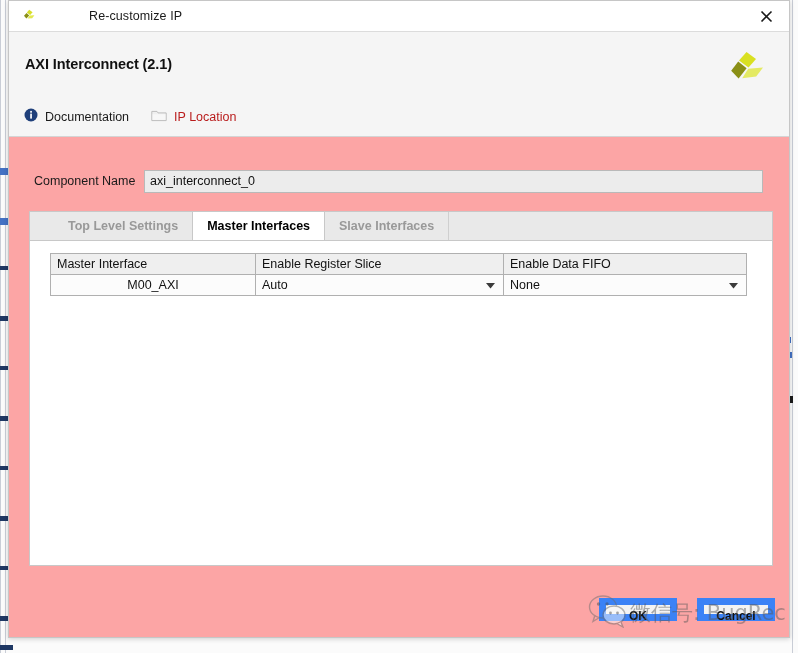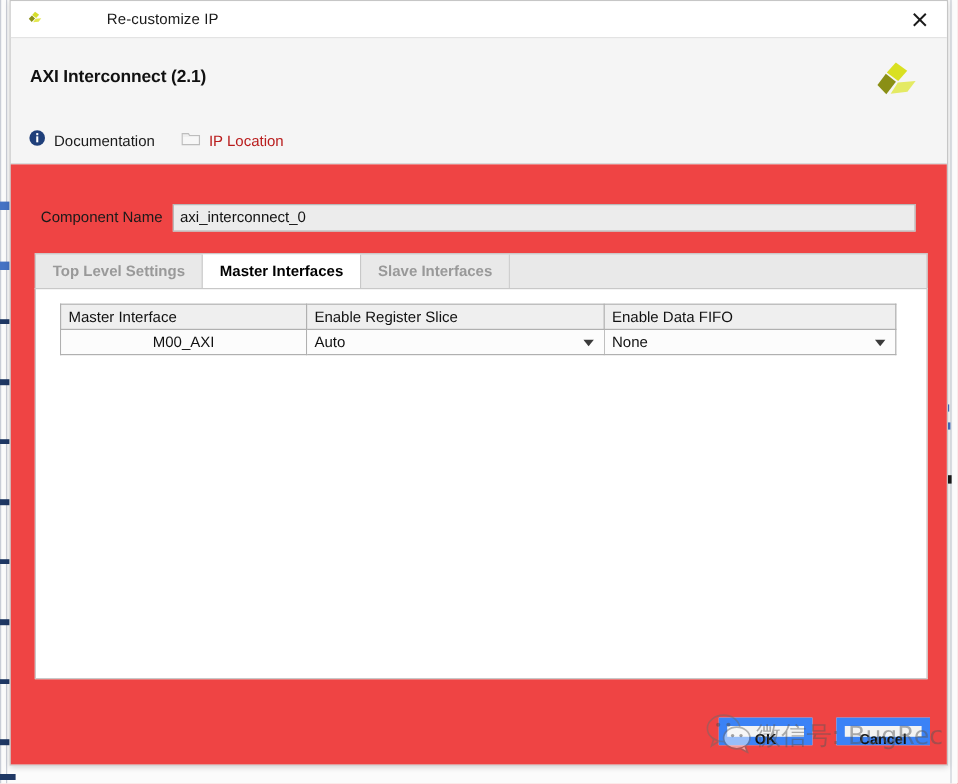--- a/index.html
+++ b/index.html
@@ -133,21 +133,21 @@
   }
   .link-label.disabled { color: #b91c1c; }
 
   
   #body-area {
     position: absolute;
     left: 0;
     top: 136px;
     width: 100%;
     bottom: 0;
-    background: #ef4444;
+    background: #fca5a5;
   }
 
   
   #component-row {
     position: absolute;
     left: 0;
     top: 32px;
     width: 100%;
     height: 24px;
     display: flex;
@@ -187,20 +187,21 @@
     position: absolute;
     left: 0; top: 0;
     height: 30px;
     width: 100%;
     display: flex;
     align-items: flex-end;
     background: #e9e9e9;
     border: 1px solid #c8c8c8;
     border-bottom: none;
     box-sizing: border-box;
+    padding-left: 24px;
   }
   .tab {
     height: 29px;
     line-height: 29px;
     padding: 0 14px;
     font-size: 12.5px;
     color: #999999;
     font-weight: bold;
     box-sizing: border-box;
     border-right: 1px solid #cfcfcf;

